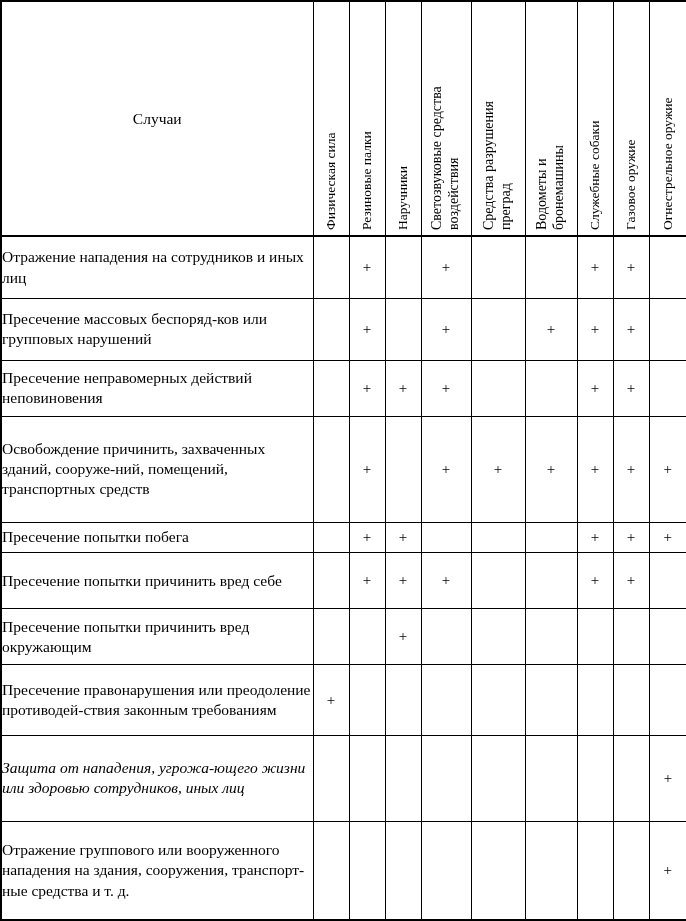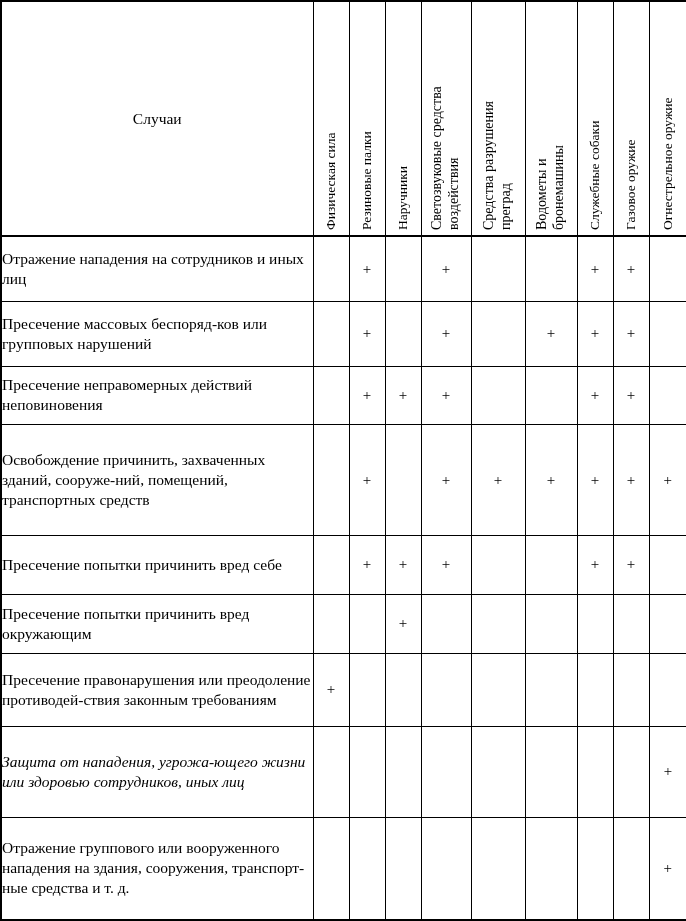--- a/index.html
+++ b/index.html
@@ -211,20 +211,32 @@
           <td class="mark"></td>
           <td class="mark">+</td>
           <td class="mark"></td>
           <td class="mark">+</td>
           <td class="mark">+</td>
           <td class="mark">+</td>
           <td class="mark">+</td>
           <td class="mark">+</td>
           <td class="mark">+</td>
         </tr>
+        <tr style="height: 28px;">
+          <td class="caselabel">Пресечение попытки побега</td>
+          <td class="mark"></td>
+          <td class="mark">+</td>
+          <td class="mark">+</td>
+          <td class="mark"></td>
+          <td class="mark"></td>
+          <td class="mark"></td>
+          <td class="mark">+</td>
+          <td class="mark">+</td>
+          <td class="mark">+</td>
+        </tr>
         <tr style="height: 52px;">
           <td class="caselabel">Пресечение попытки причинить вред себе</td>
           <td class="mark"></td>
           <td class="mark">+</td>
           <td class="mark">+</td>
           <td class="mark">+</td>
           <td class="mark"></td>
           <td class="mark"></td>
           <td class="mark">+</td>
           <td class="mark">+</td>

